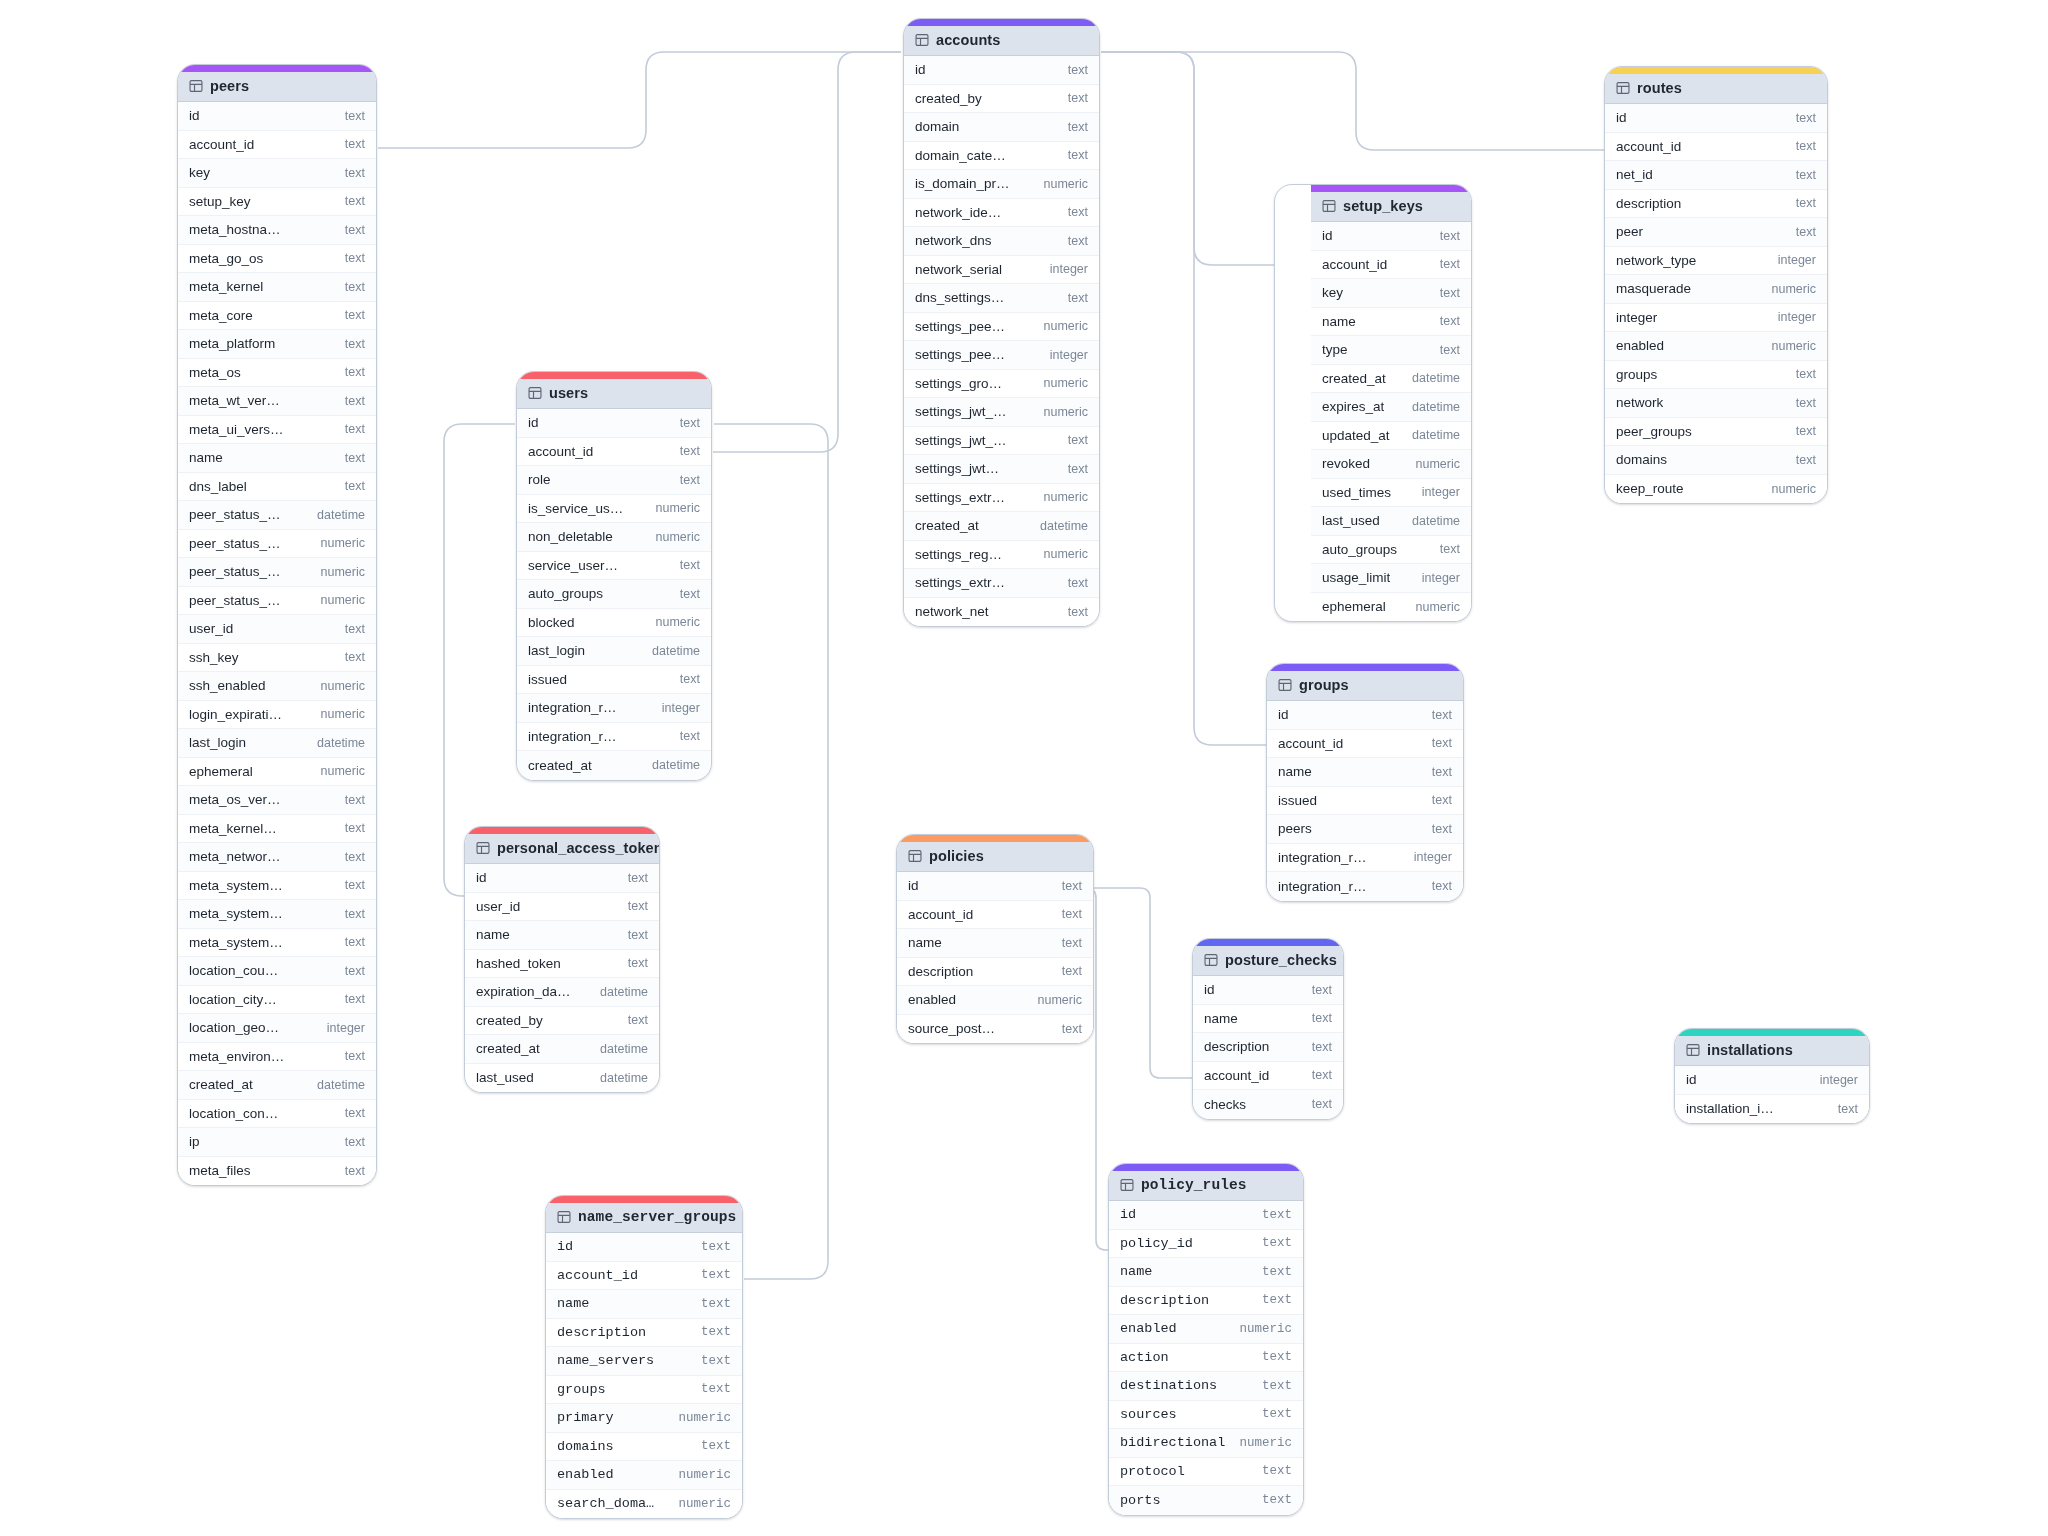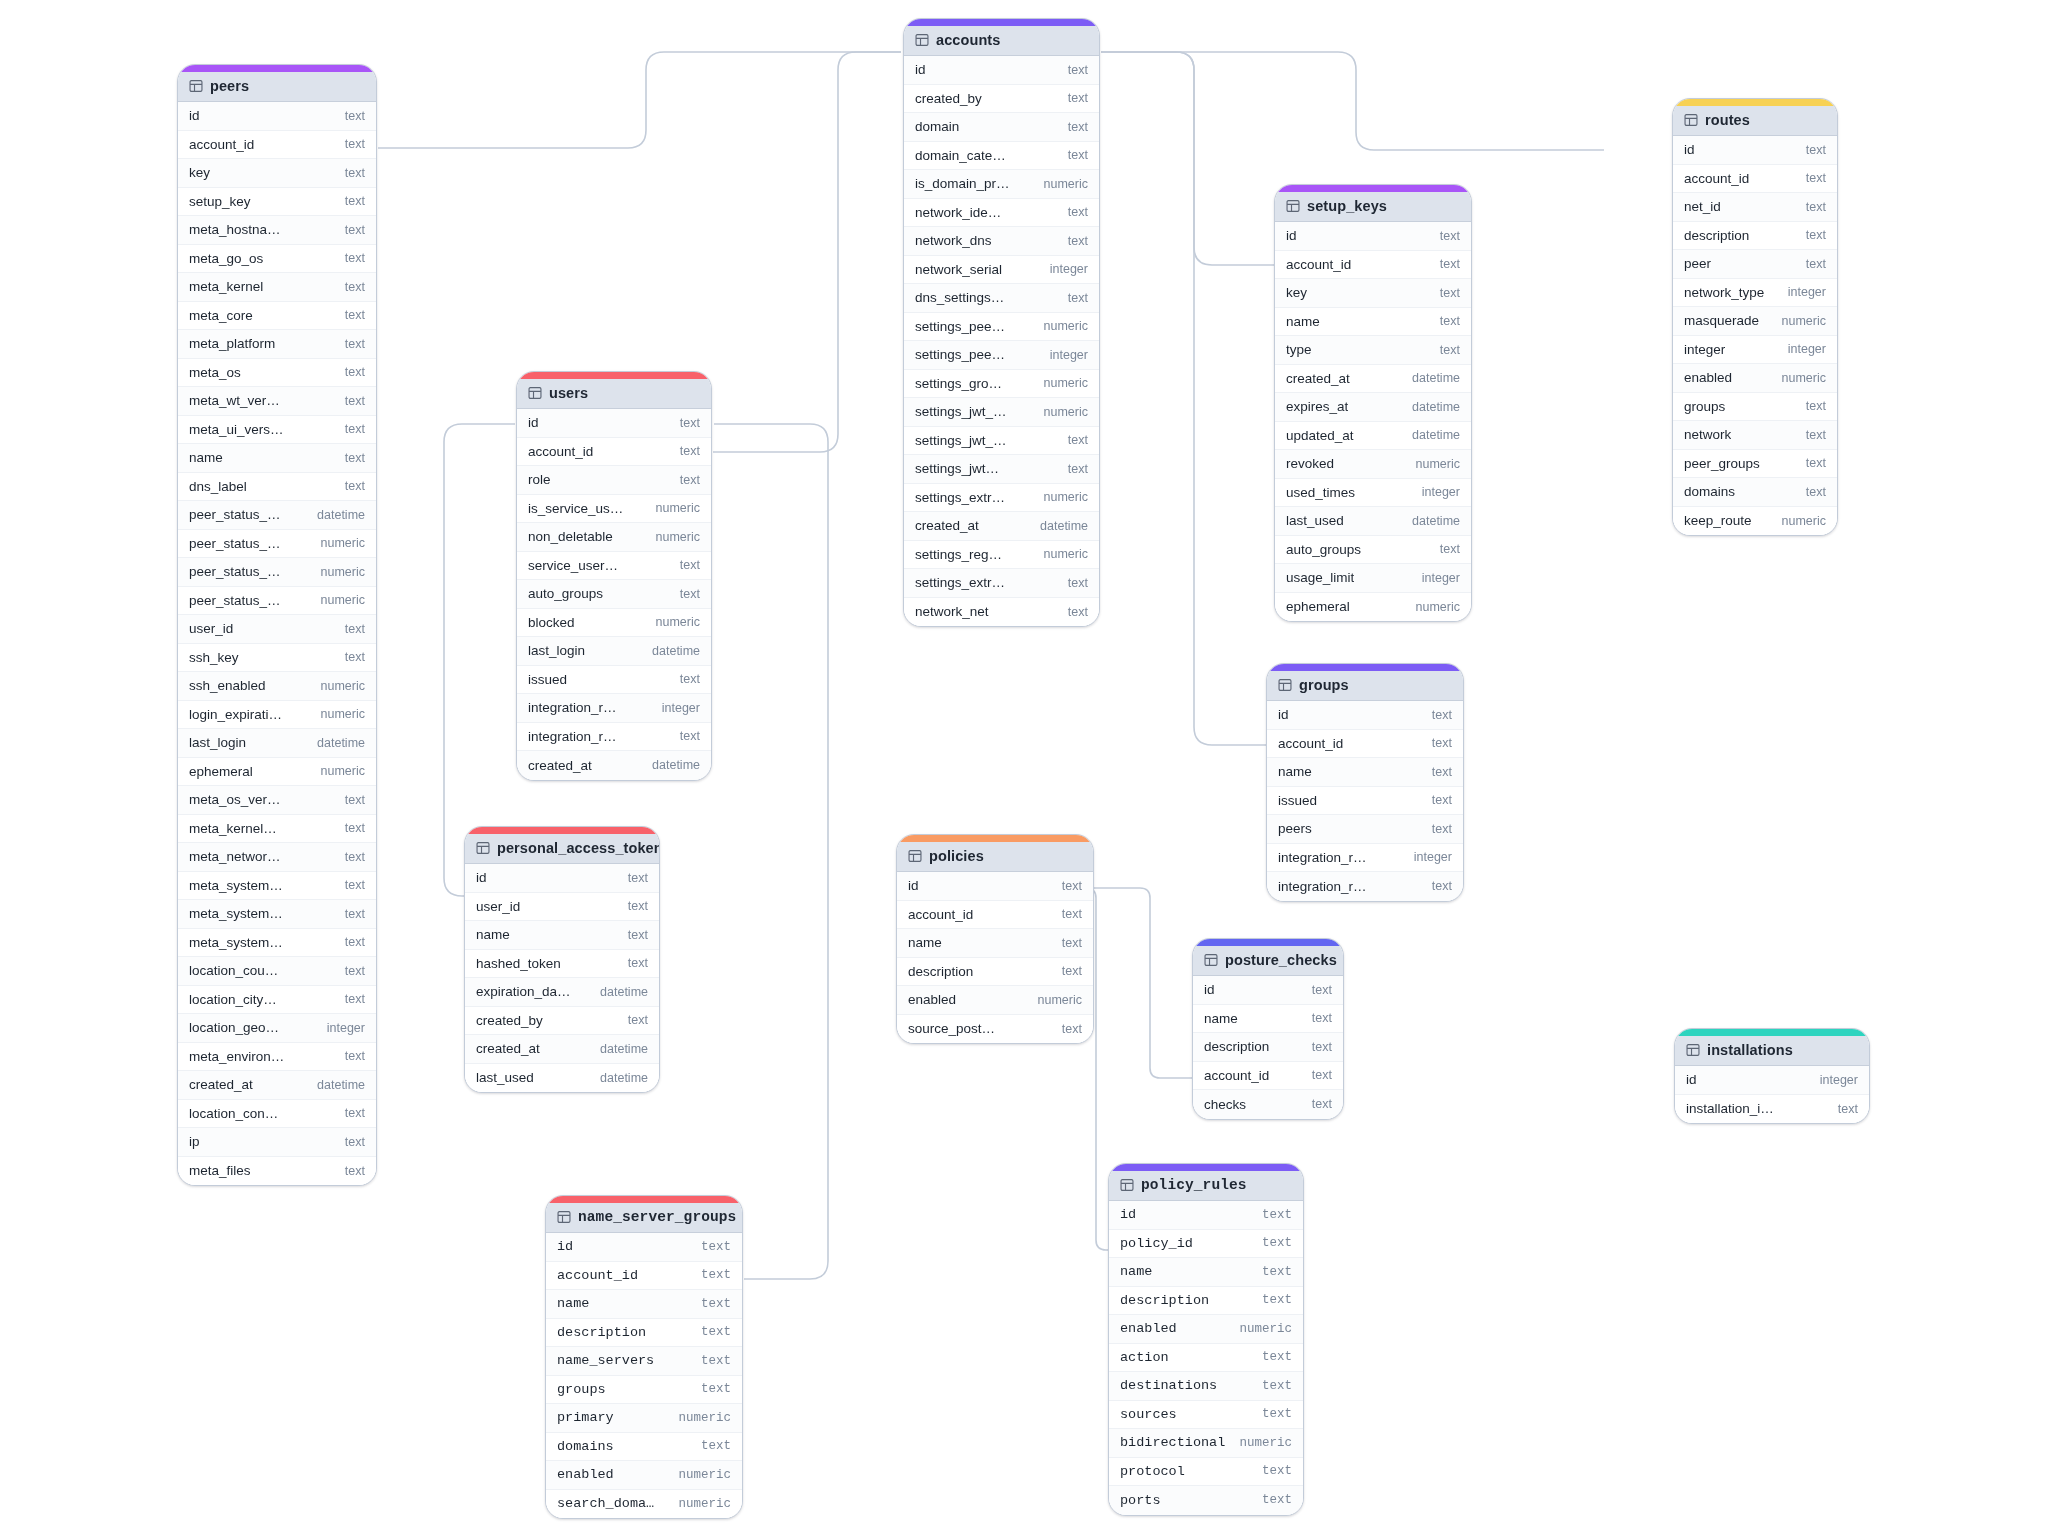--- a/index.html
+++ b/index.html
@@ -534,21 +534,21 @@
       </div>
       <div class="field-row">
         <span class="field-name">enabled</span>
         <span class="field-type">numeric</span>
       </div>
       <div class="field-row">
         <span class="field-name">search_doma…</span>
         <span class="field-type">numeric</span>
       </div>
     </div>
-    <div class="table-node" style="left: 1274px; top: 184px; width: 198px;">
+    <div class="table-node" style="left: 1274px; top: 184px; width: 198px; padding-left: 36px;">
       <div class="accent-bar" style="background: rgb(168, 85, 247);"></div>
       <div class="node-header">
         <svg width="14" height="14" viewBox="0 0 16 16" class="tbl-icon">
           <rect x="1.2" y="1.8" width="13.6" height="12.4" rx="1.6" fill="none" stroke="#5d6675" stroke-width="1.3"></rect>
           <path d="M1.2 6.1 H14.8 M6.3 6.1 V14.2" stroke="#5d6675" stroke-width="1.3" fill="none"></path>
         </svg>
         <span class="node-title">setup_keys</span>
       </div>
       <div class="field-row">
         <span class="field-name">id</span>
@@ -722,21 +722,21 @@
       </div>
       <div class="field-row">
         <span class="field-name">protocol</span>
         <span class="field-type">text</span>
       </div>
       <div class="field-row">
         <span class="field-name">ports</span>
         <span class="field-type">text</span>
       </div>
     </div>
-    <div class="table-node" style="left: 1672px; top: 66px; width: 166px; margin-top: 32px;">
+    <div class="table-node" style="left: 1604px; top: 66px; width: 224px;">
       <div class="accent-bar" style="background: rgb(247, 209, 84);"></div>
       <div class="node-header">
         <svg width="14" height="14" viewBox="0 0 16 16" class="tbl-icon">
           <rect x="1.2" y="1.8" width="13.6" height="12.4" rx="1.6" fill="none" stroke="#5d6675" stroke-width="1.3"></rect>
           <path d="M1.2 6.1 H14.8 M6.3 6.1 V14.2" stroke="#5d6675" stroke-width="1.3" fill="none"></path>
         </svg>
         <span class="node-title">routes</span>
       </div>
       <div class="field-row">
         <span class="field-name">id</span>

